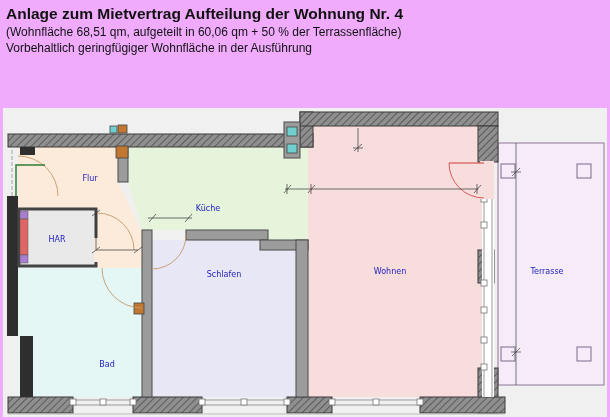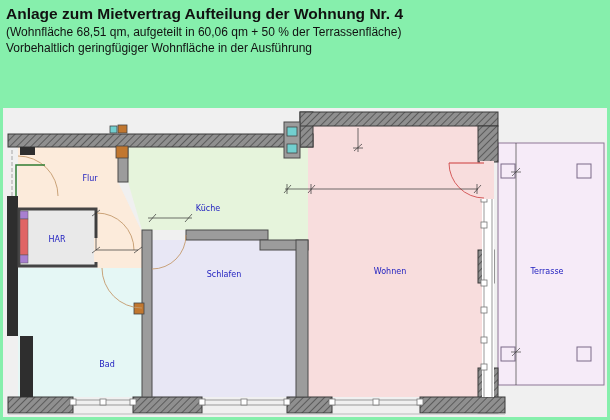--- a/index.html
+++ b/index.html
@@ -1,16 +1,16 @@
 <!DOCTYPE html>
 <html><head>
 <meta charset="utf-8">
 <style>
   html,body{margin:0;padding:0;background:#ffffff;}
-  #stage{position:relative;width:610px;height:420px;background:#86efac;overflow:hidden;
+  #stage{position:relative;width:610px;height:420px;background:#f0abfc;overflow:hidden;
          font-family:"Liberation Sans",sans-serif;}
   #hdr{position:absolute;left:6px;top:4px;width:590px;}
   #hdr .t{font-size:15.5px;font-weight:bold;color:#111;line-height:20px;}
   #hdr .s{font-size:12px;color:#111;line-height:16px;}
   svg text{font-family:"DejaVu Sans",sans-serif;font-size:8px;}
 </style>
 </head>
 <body>
 
 <div id="stage">

